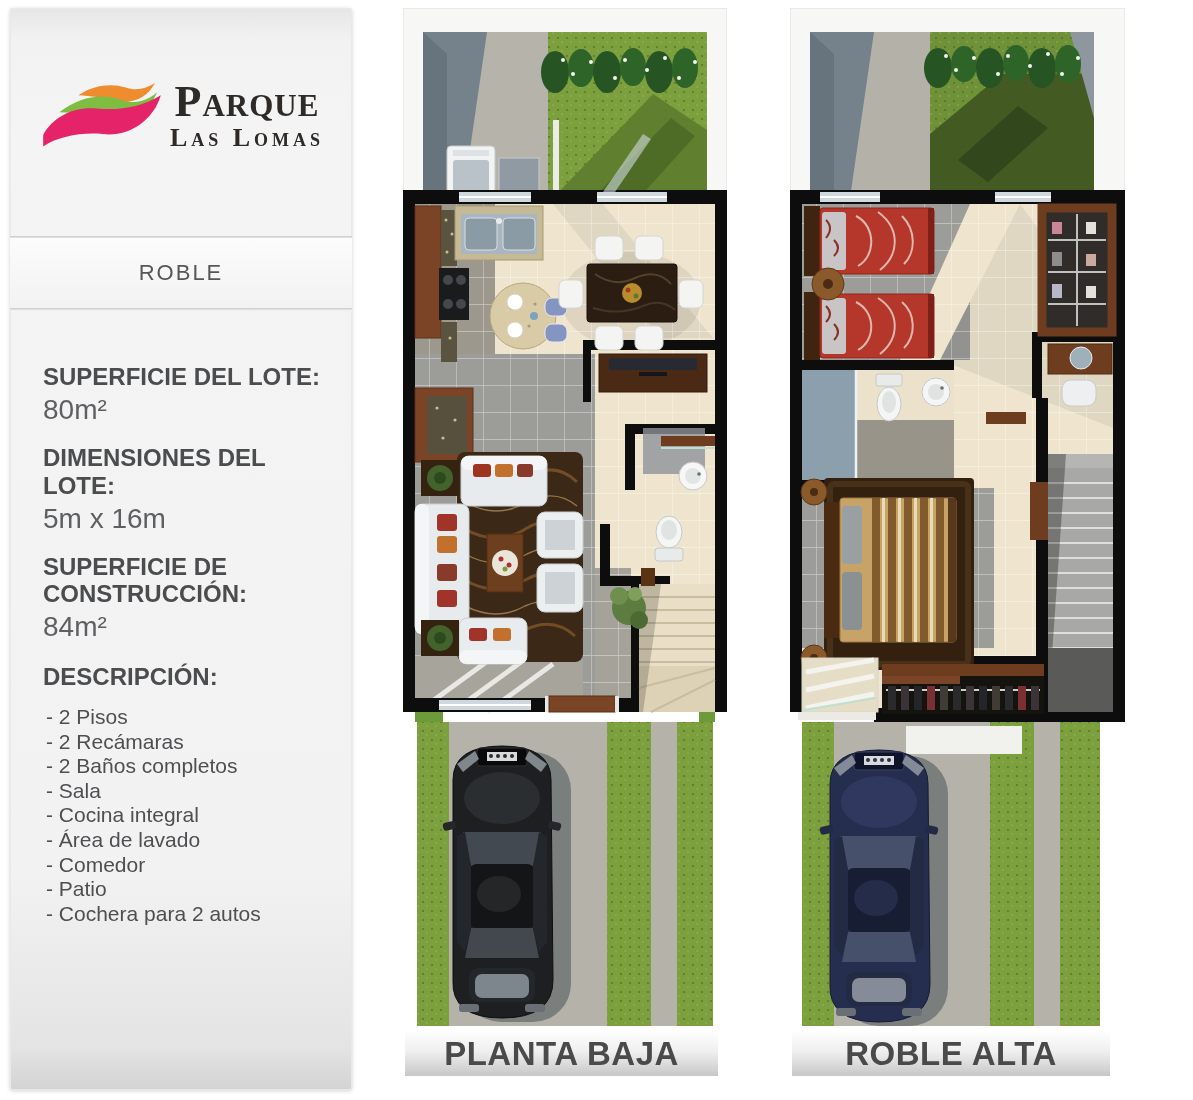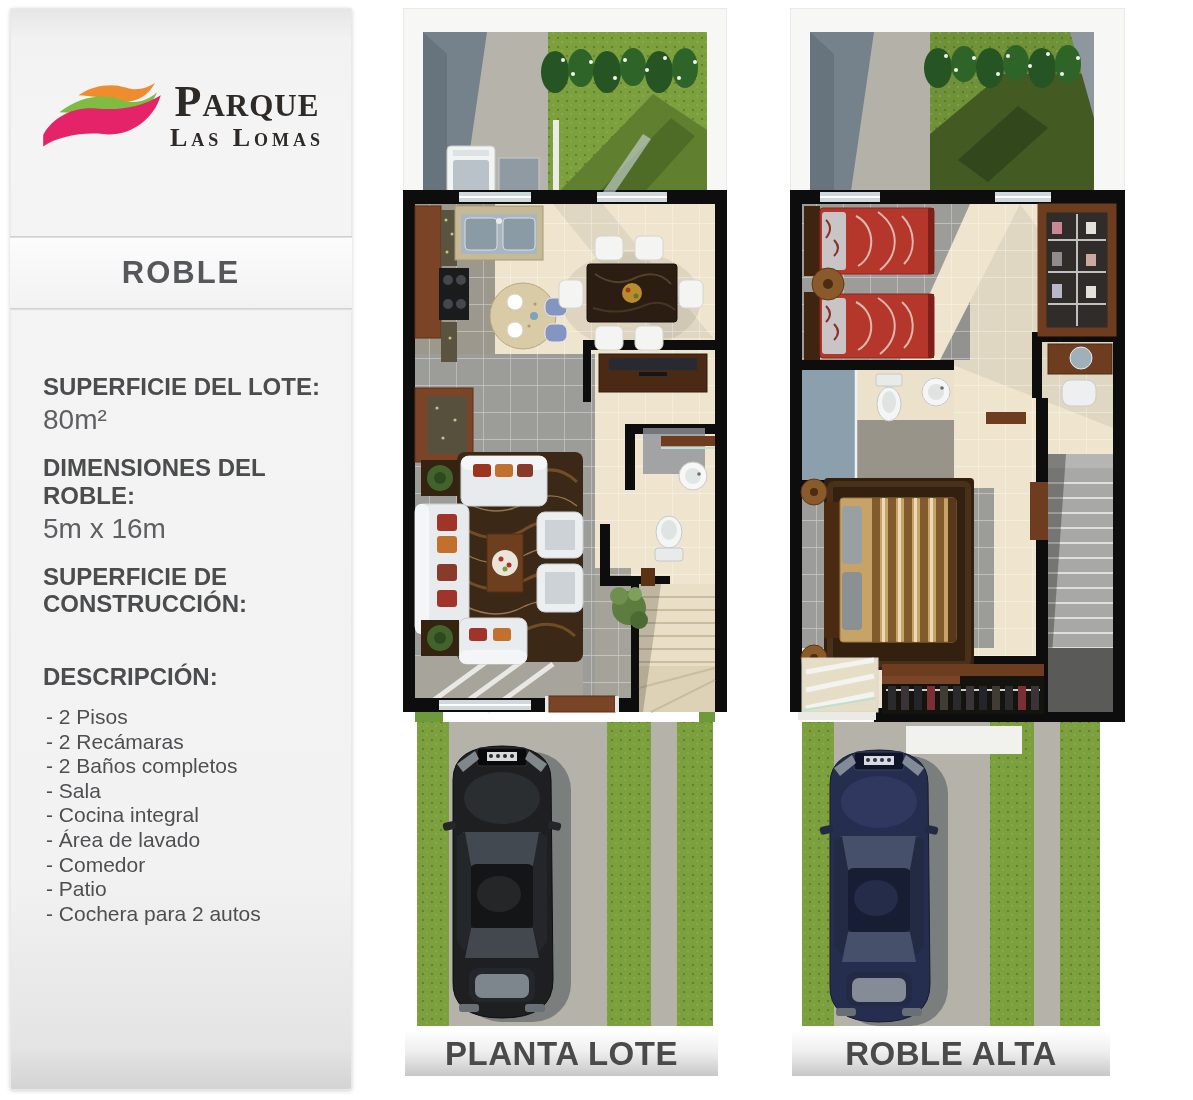--- a/index.html
+++ b/index.html
@@ -12,24 +12,24 @@
     box-shadow:inset 0 0 0 1px #e9e9e9, 0 1px 4px rgba(0,0,0,.18);}
   .logo-row{position:absolute;top:72px;left:0;width:100%;display:flex;justify-content:center;align-items:center;gap:4px;}
   .brand-text{display:flex;flex-direction:column;align-items:center;
     font-family:"Liberation Serif", serif;font-variant:small-caps;color:#2e2a27;}
   .brand-line1{font-size:44px;font-weight:bold;line-height:.95;letter-spacing:1px;}
   .brand-line2{font-size:26px;font-weight:bold;letter-spacing:4px;margin-top:0;}
   .divider{position:absolute;left:0;width:100%;height:3px;
     background:linear-gradient(180deg,#c9c9ca,#f7f7f8);}
   .model-band{position:absolute;top:230px;left:0;width:100%;height:70px;display:flex;align-items:center;justify-content:center;
     background:linear-gradient(180deg,#fcfcfd,#f2f2f3);
-    font-size:31px;font-weight:bold;letter-spacing:2px;color:#56575a;}
+    font-size:22px;font-weight:normal;letter-spacing:2px;color:#56575a;}
   .specs{position:absolute;top:355px;left:33px;width:282px;color:#4b4c4e;}
   .spec-label{font-size:24px;font-weight:bold;line-height:1.14;margin:18px 0 5px 0;}
-  .spec-label:first-child{margin-top:10px;}
+  .spec-label:first-child{margin-top:0;}
   .spec-value{font-size:28px;font-weight:normal;color:#5e5f62;line-height:1.1;}
   .description{position:absolute;top:655px;left:33px;width:290px;color:#4b4c4e;}
   .desc-heading{font-size:24px;font-weight:bold;margin:0 0 14px 0;}
   .description ul{list-style:none;margin:3px;padding:0;font-size:21px;line-height:24.6px;color:#4e4f51;}
 
   
   .plan{position:absolute;}
   .plan-label-bar{position:absolute;top:1032px;height:44px;display:flex;align-items:center;justify-content:center;
     background:linear-gradient(180deg,#fdfdfd 0%,#efefef 45%,#c7c7c7 100%);
     font-size:33px;font-weight:bold;color:#4a4a4a;letter-spacing:0.5px;}
@@ -54,23 +54,24 @@
       </div>
     </div>
 
     <div class="divider" style="top:228px"></div>
     <div class="model-band">ROBLE</div>
     <div class="divider" style="top:300px"></div>
 
     <div class="specs">
       <div class="spec-label">SUPERFICIE DEL LOTE:</div>
       <div class="spec-value">80m²</div>
-      <div class="spec-label">DIMENSIONES DEL ROBLE:</div>
+      <div class="spec-label">DIMENSIONES DEL LOTE:</div>
       <div class="spec-value">5m x 16m</div>
       <div class="spec-label">SUPERFICIE DE CONSTRUCCIÓN:</div>
+      <div class="spec-value">84m²</div>
     </div>
 
     <div class="description">
       <div class="desc-heading">DESCRIPCIÓN:</div>
       <ul>
         <li>- 2 Pisos</li>
         <li>- 2 Recámaras</li>
         <li>- 2 Baños completos</li>
         <li>- Sala</li>
         <li>- Cocina integral</li>
@@ -646,19 +647,19 @@
         <rect x="119" y="86" width="13" height="8" rx="3" fill="#232a44" transform="rotate(14 126 90)"></rect>
         <rect x="40" y="232" width="66" height="34" rx="9" fill="#232a44"></rect>
         <rect x="46" y="238" width="54" height="24" rx="7" fill="#858b97"></rect>
         <rect x="30" y="268" width="20" height="8" rx="3" fill="#6a6f75"></rect>
         <rect x="96" y="268" width="20" height="8" rx="3" fill="#6a6f75"></rect>
       </g>
     </g>
   </svg>
 
   <div class="plan-label-bar" id="bar-a">
-    <span>PLANTA LOTE</span>
+    <span>PLANTA BAJA</span>
   </div>
   <div class="plan-label-bar" id="bar-b">
     <span>ROBLE ALTA</span>
   </div>
 
 </div>
 
 </body></html>

